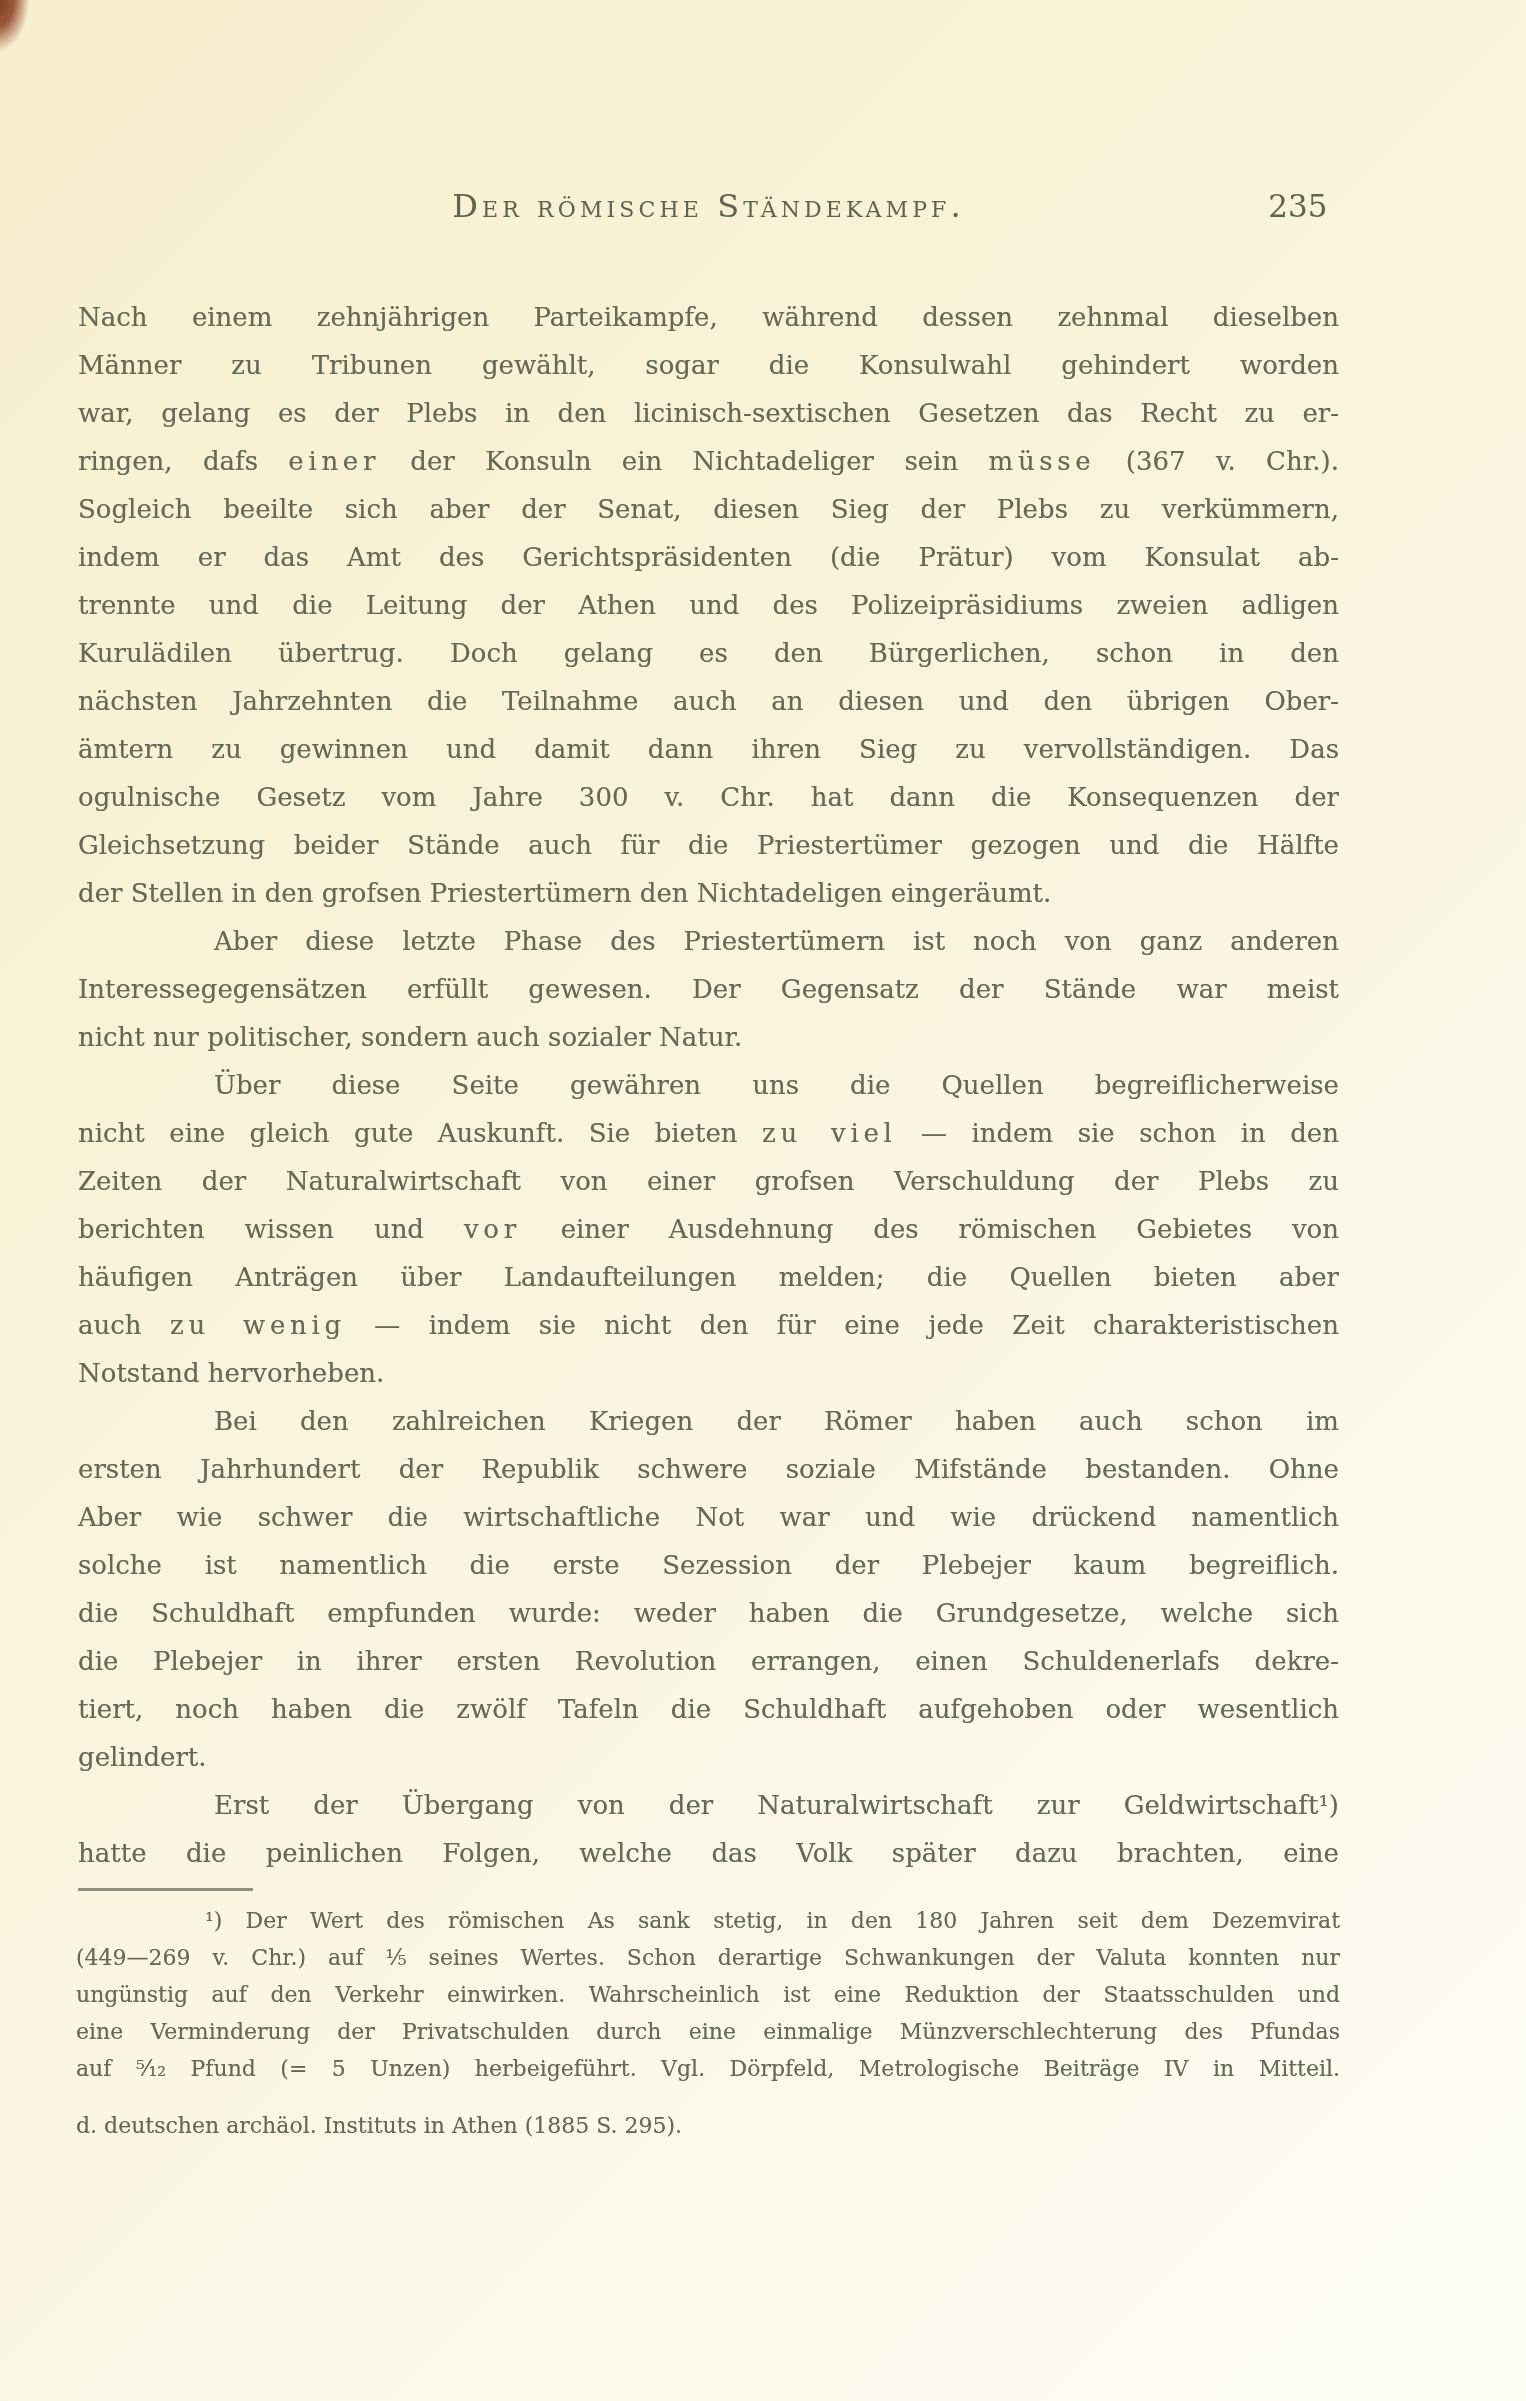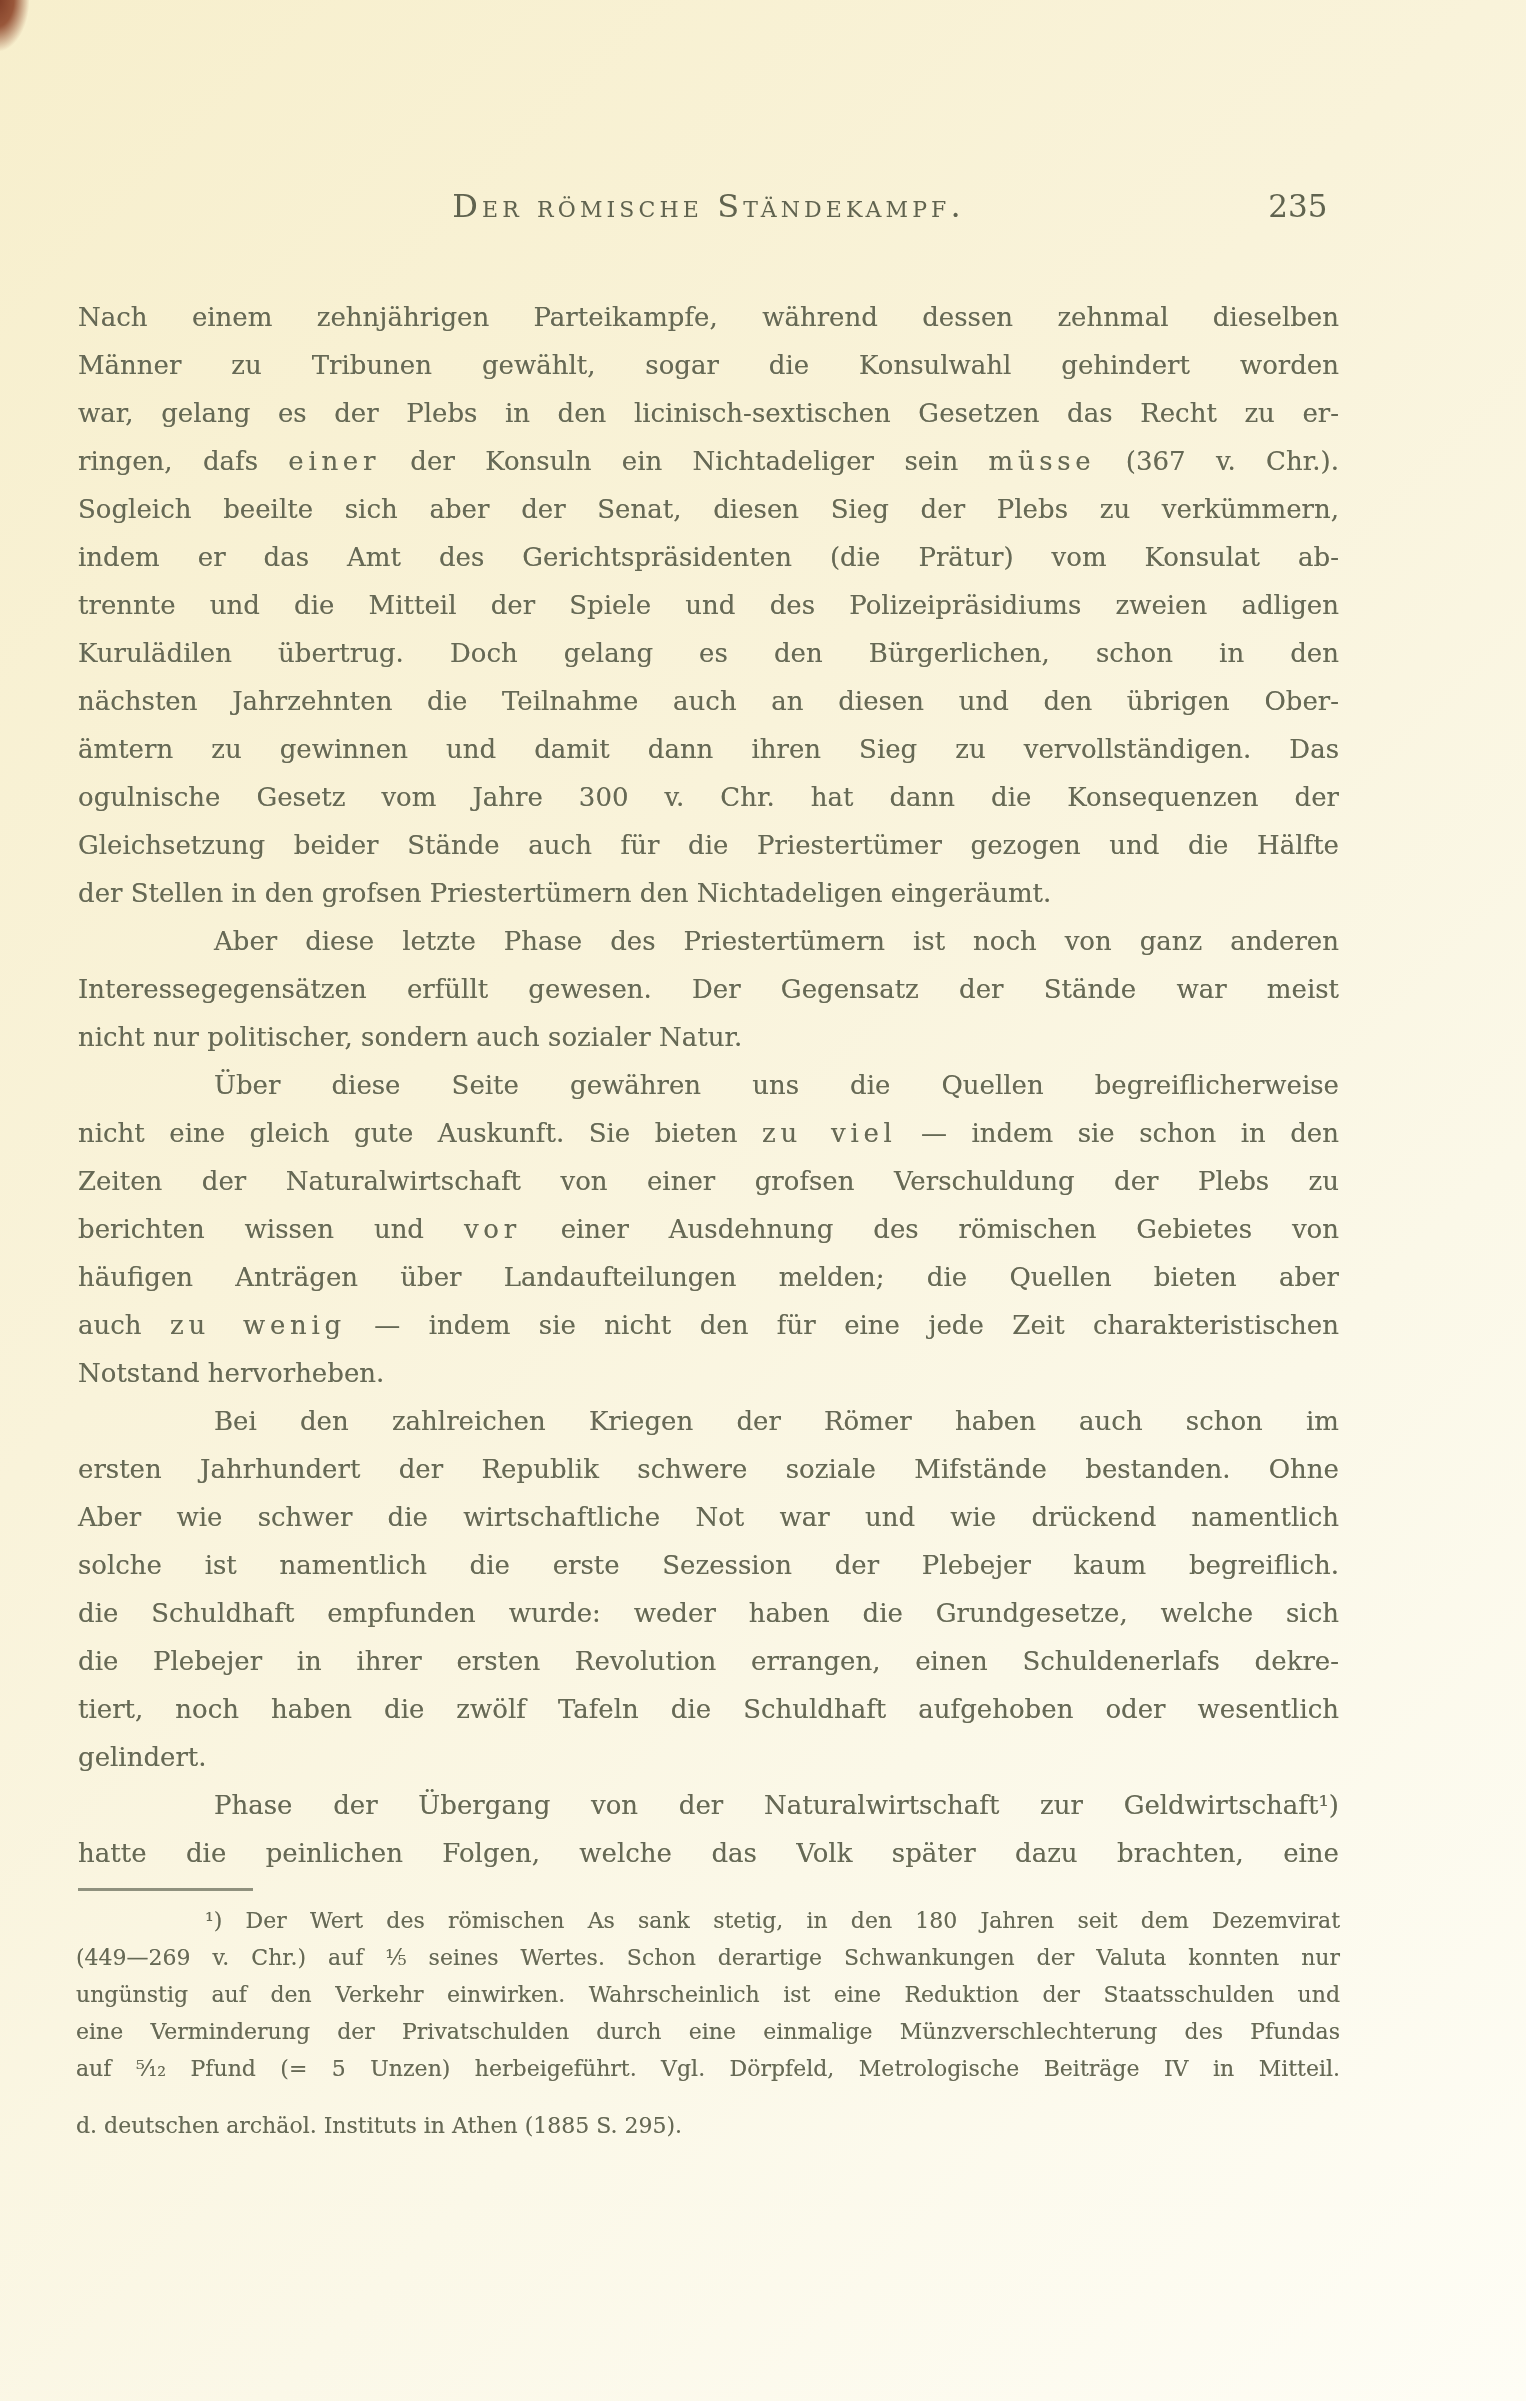--- a/index.html
+++ b/index.html
@@ -103,21 +103,21 @@
     <div class="page-num">235</div>
   </header>
 
   <main class="body-text" id="body-container">
       <div class="line">Nach einem zehnjährigen Parteikampfe, während dessen zehnmal dieselben</div>
       <div class="line">Männer zu Tribunen gewählt, sogar die Konsulwahl gehindert worden</div>
       <div class="line">war, gelang es der Plebs in den licinisch-sextischen Gesetzen das Recht zu er-</div>
       <div class="line">ringen, dafs <span class="sperr">einer</span> der Konsuln ein Nichtadeliger sein <span class="sperr">müsse</span> (367 v. Chr.).</div>
       <div class="line">Sogleich beeilte sich aber der Senat, diesen Sieg der Plebs zu verkümmern,</div>
       <div class="line">indem er das Amt des Gerichtspräsidenten (die Prätur) vom Konsulat ab-</div>
-      <div class="line">trennte und die Mitteil der Spiele und des Polizeipräsidiums zweien adligen</div>
+      <div class="line">trennte und die Leitung der Athen und des Polizeipräsidiums zweien adligen</div>
       <div class="line">Kurulädilen übertrug.  Doch gelang es den Bürgerlichen, schon in den</div>
       <div class="line">nächsten Jahrzehnten die Teilnahme auch an diesen und den übrigen Ober-</div>
       <div class="line">ämtern zu gewinnen und damit dann ihren Sieg zu vervollständigen.  Das</div>
       <div class="line">ogulnische Gesetz vom Jahre 300 v. Chr. hat dann die Konsequenzen der</div>
       <div class="line">Gleichsetzung beider Stände auch für die Priestertümer gezogen und die Hälfte</div>
       <div class="line last">der Stellen in den grofsen Priestertümern den Nichtadeligen eingeräumt.</div>
       <div class="line indent">Aber diese letzte Phase des Priestertümern ist noch von ganz anderen</div>
       <div class="line">Interessegegensätzen erfüllt gewesen.  Der Gegensatz der Stände war meist</div>
       <div class="line last">nicht nur politischer, sondern auch sozialer Natur.</div>
       <div class="line indent">Über diese Seite gewähren uns die Quellen begreiflicherweise</div>
@@ -128,21 +128,21 @@
       <div class="line">auch <span class="sperr">zu wenig</span> — indem sie nicht den für eine jede Zeit charakteristischen</div>
       <div class="line last">Notstand hervorheben.</div>
       <div class="line indent">Bei den zahlreichen Kriegen der Römer haben auch schon im</div>
       <div class="line">ersten Jahrhundert der Republik schwere soziale Mifstände bestanden.  Ohne</div>
       <div class="line">Aber wie schwer die wirtschaftliche Not war und wie drückend namentlich</div>
       <div class="line">solche ist namentlich die erste Sezession der Plebejer kaum begreiflich.</div>
       <div class="line">die Schuldhaft empfunden wurde: weder haben die Grundgesetze, welche sich</div>
       <div class="line">die Plebejer in ihrer ersten Revolution errangen, einen Schuldenerlafs dekre-</div>
       <div class="line">tiert, noch haben die zwölf Tafeln die Schuldhaft aufgehoben oder wesentlich</div>
       <div class="line last">gelindert.</div>
-      <div class="line indent">Phase der Übergang von der Naturalwirtschaft zur Geldwirtschaft¹)</div>
+      <div class="line indent">Erst der Übergang von der Naturalwirtschaft zur Geldwirtschaft¹)</div>
       <div class="line">hatte die peinlichen Folgen, welche das Volk später dazu brachten, eine</div>
     </main>
 
   <div class="footnote-rule"></div>
 
   <section class="footnote" id="footnote-container">
       <div class="fline indent">¹) Der Wert des römischen As sank stetig, in den 180 Jahren seit dem Dezemvirat</div>
       <div class="fline">(449—269 v. Chr.) auf ¹⁄₅ seines Wertes.  Schon derartige Schwankungen der Valuta konnten nur</div>
       <div class="fline">ungünstig auf den Verkehr einwirken.  Wahrscheinlich ist eine Reduktion der Staatsschulden und</div>
       <div class="fline">eine Verminderung der Privatschulden durch eine einmalige Münzverschlechterung des Pfundas</div>

